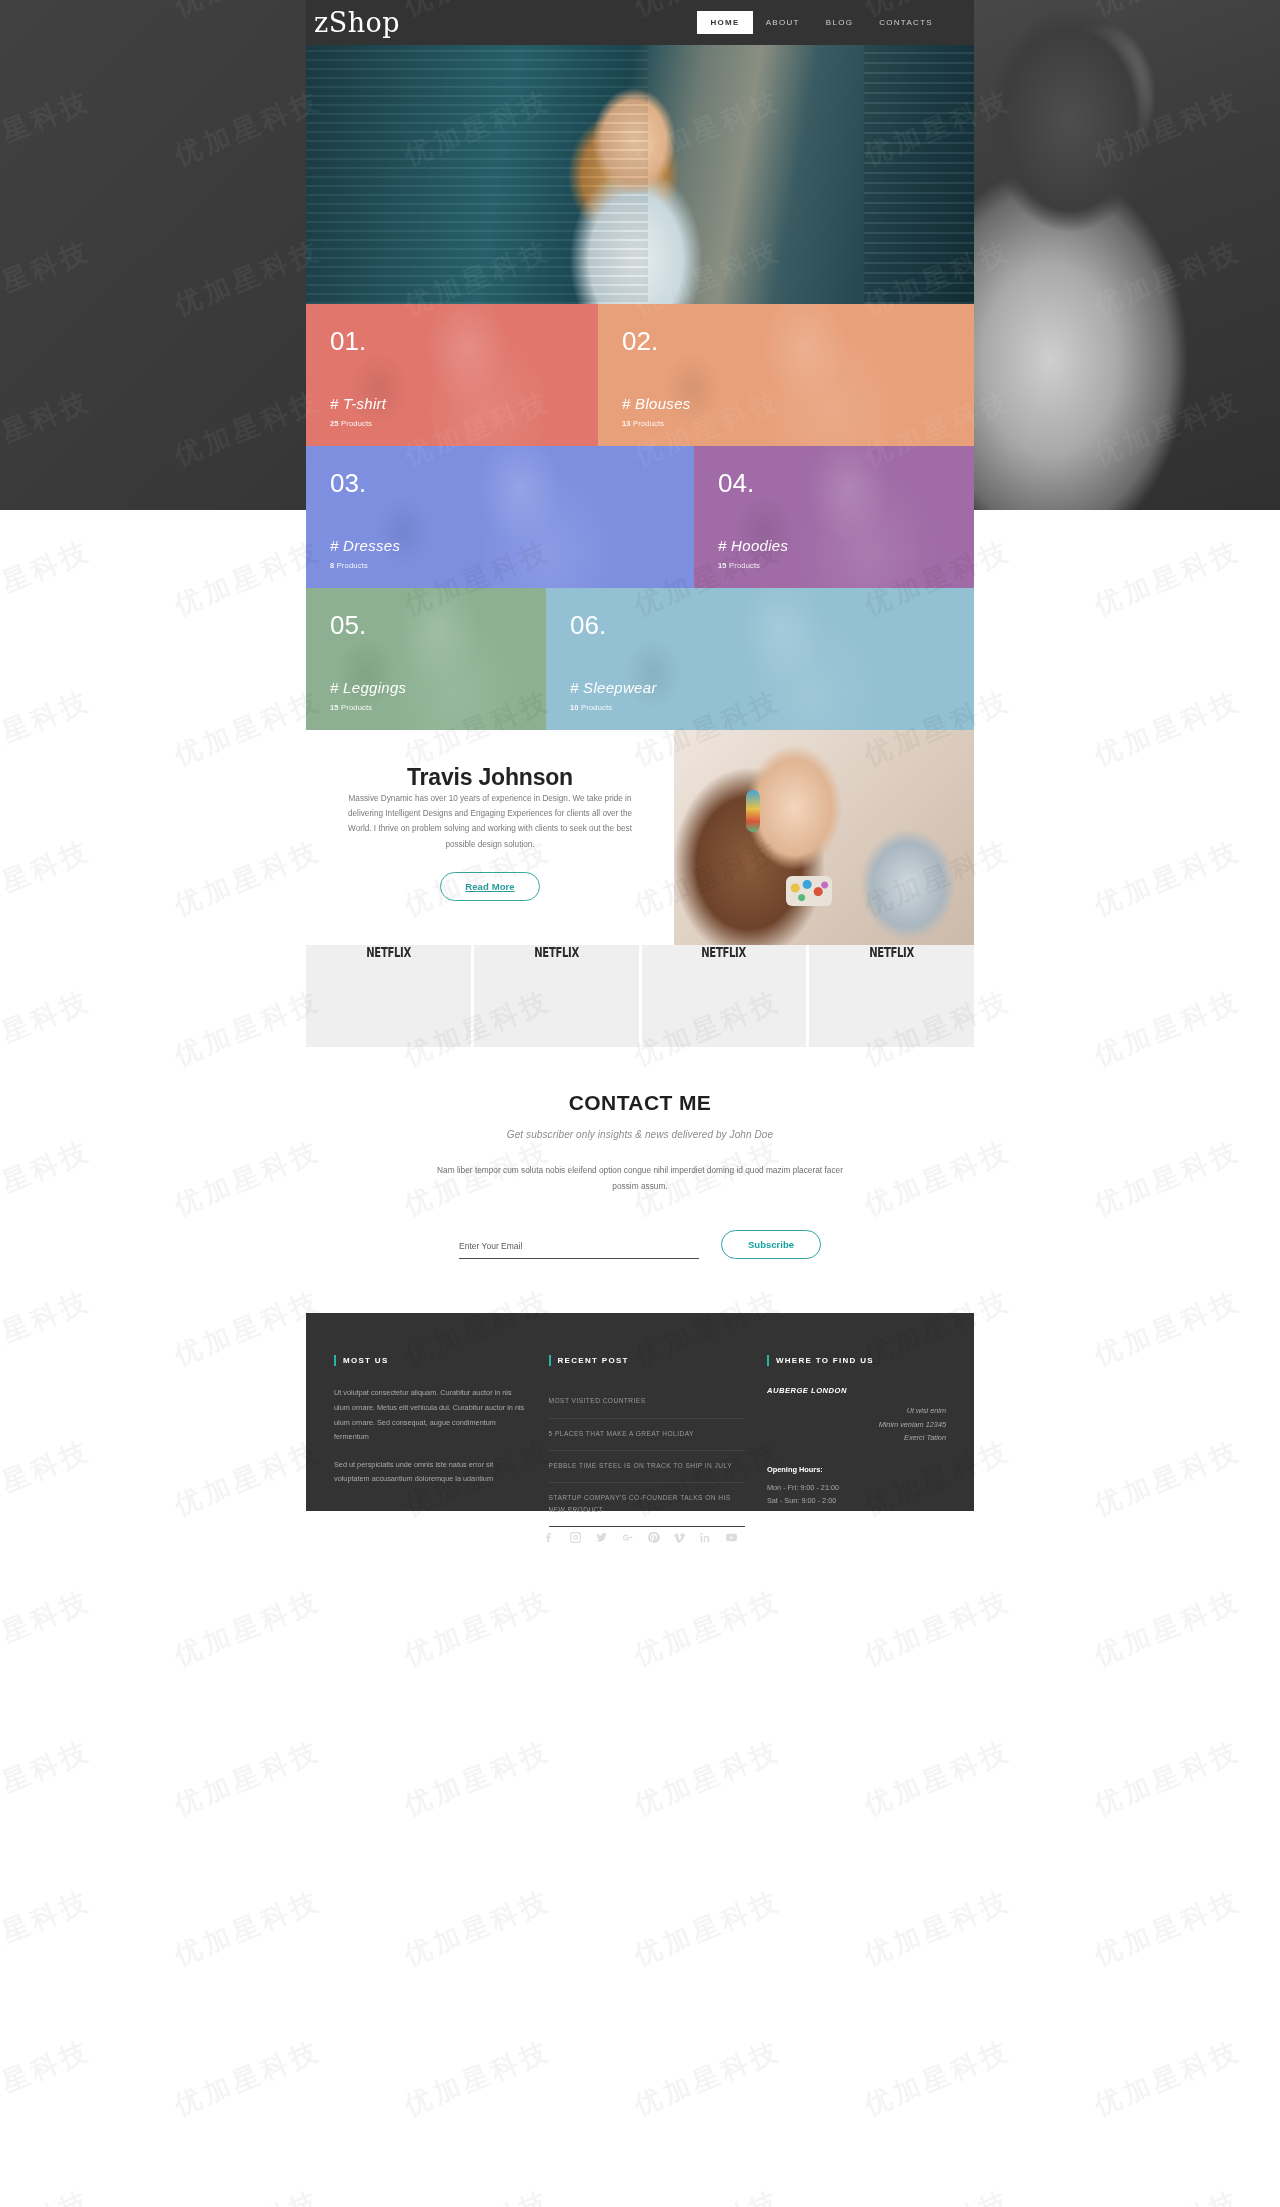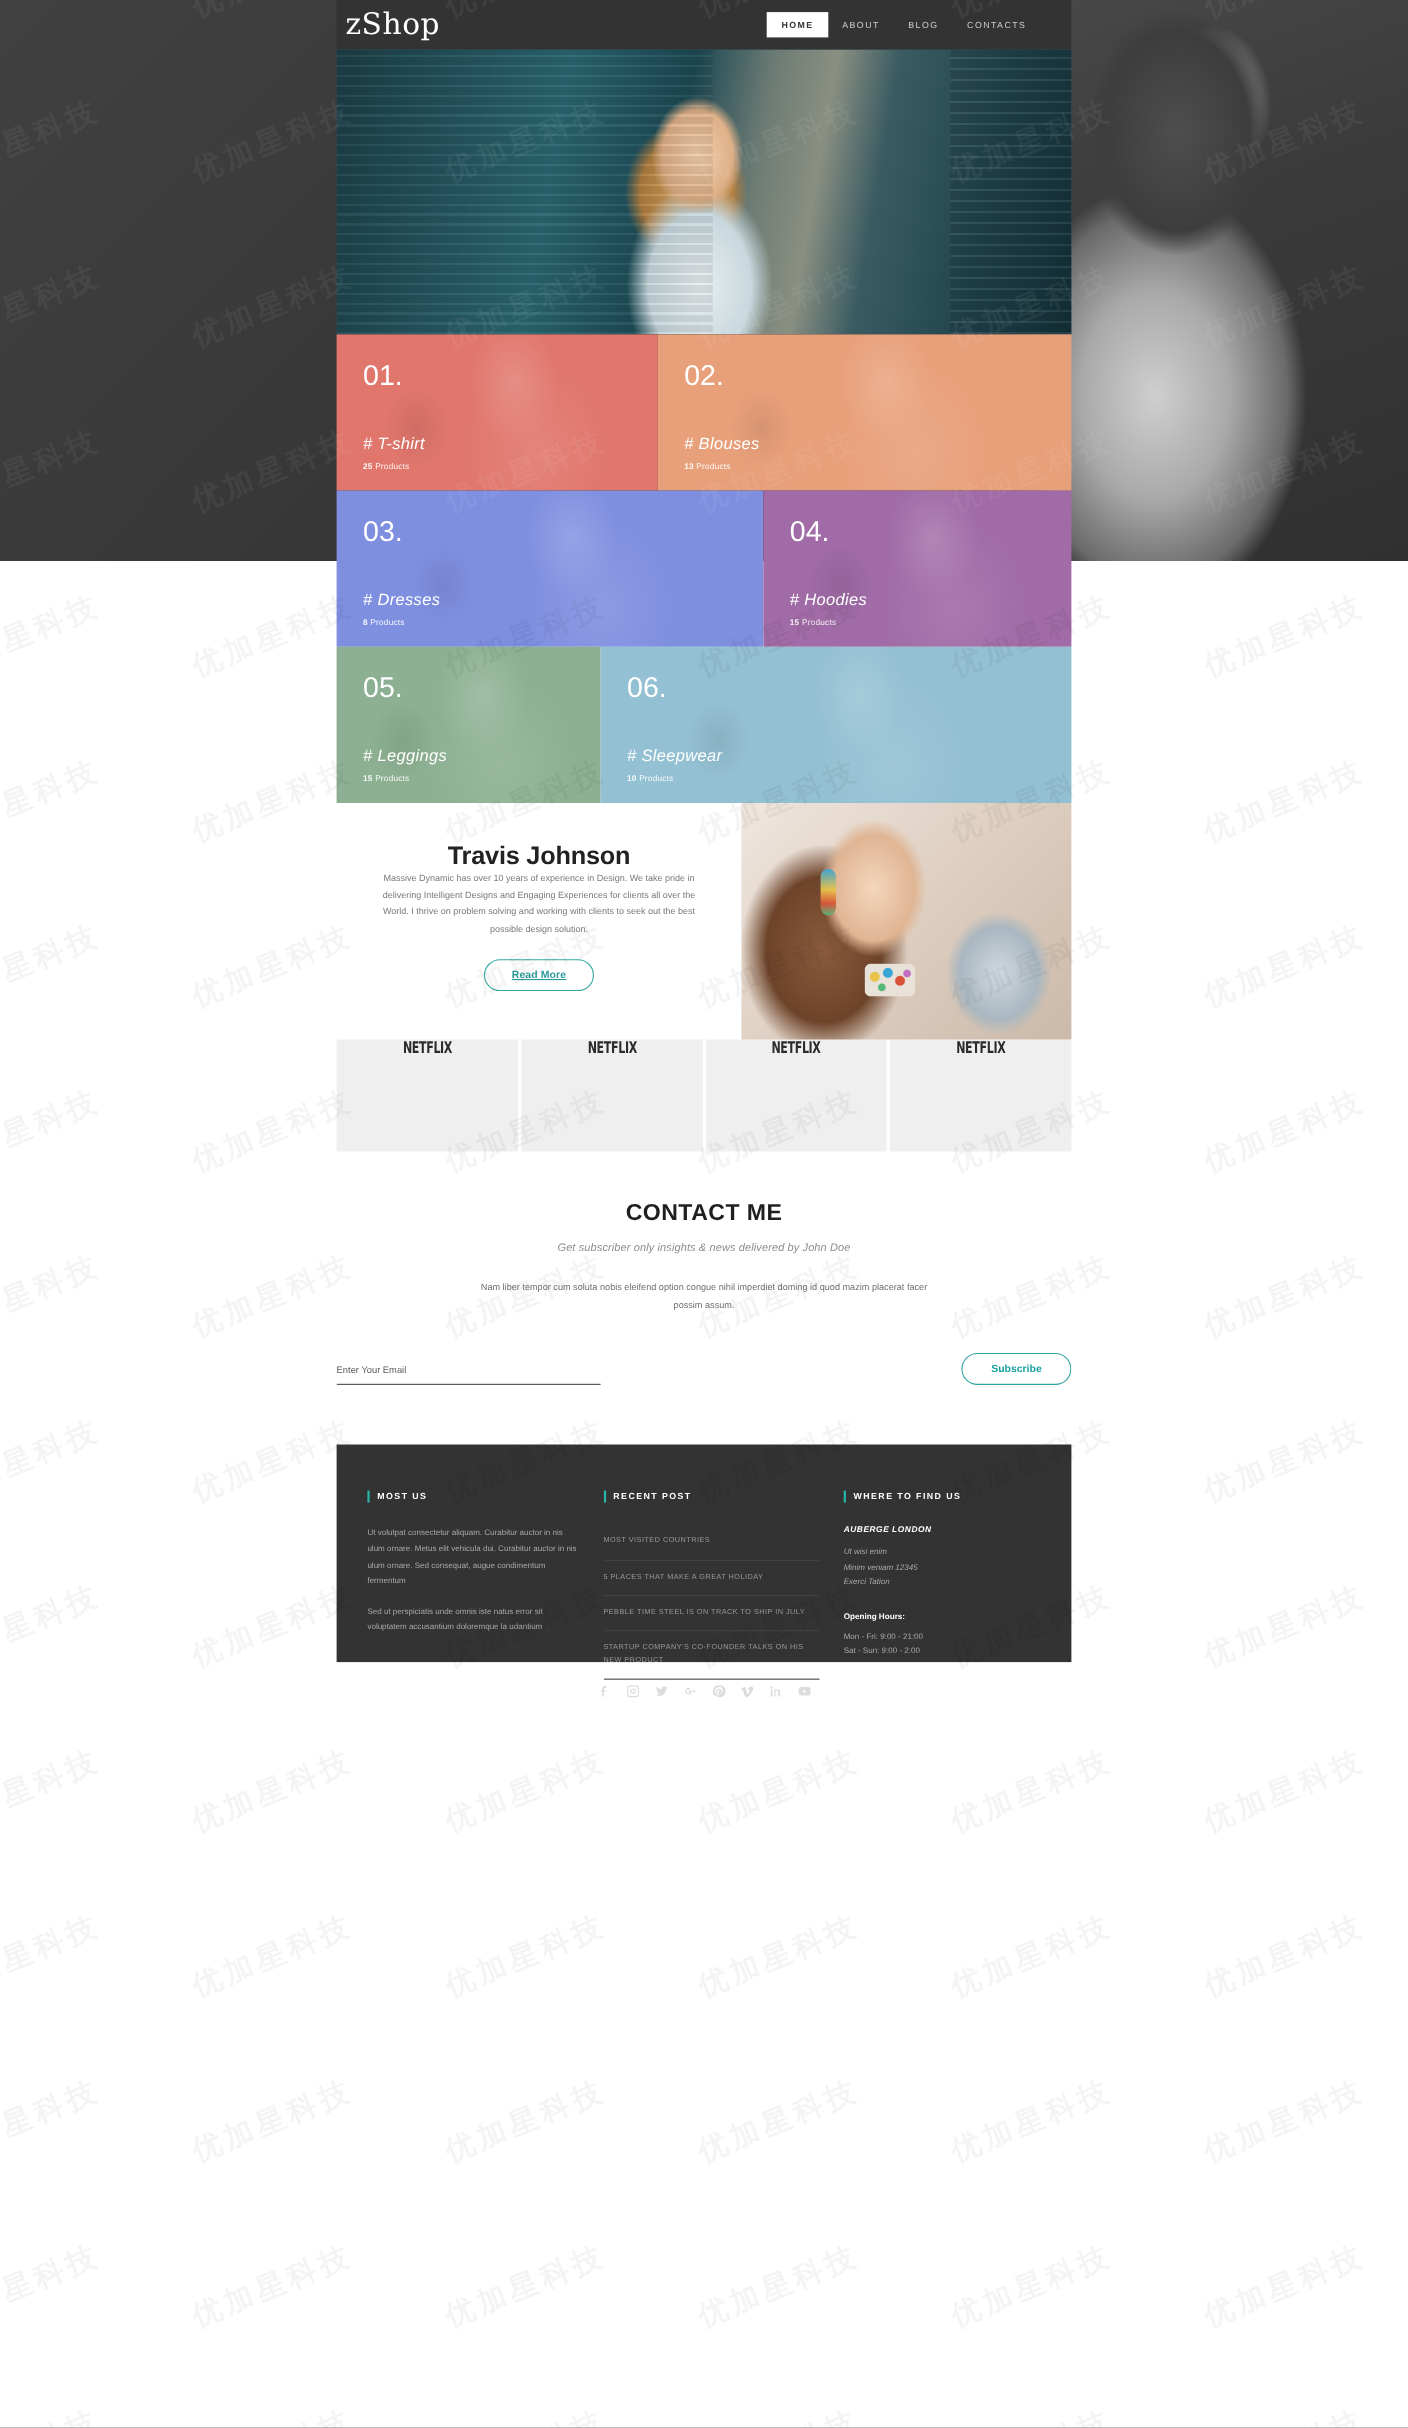--- a/index.html
+++ b/index.html
@@ -186,21 +186,21 @@
   }
   .contact > * { position:relative; z-index:1; }
   .contact h2 { font-size:21px; font-weight:700; color:#1f1f1f; letter-spacing:.4px; }
   .contact .sub {
     font-size:10px; font-style:italic; color:#8c8c8c; margin-top:14px; letter-spacing:.1px;
   }
   .contact .lead {
     font-size:8.3px; color:#6f6f6f; line-height:1.95; margin-top:22px;
     max-width:430px; margin-left:auto; margin-right:auto;
   }
-  .form { margin-top:36px; display:flex; align-items:flex-end; justify-content:space-between; gap:22px; }
+  .form { margin-top:36px; display:flex; align-items:flex-end; justify-content:center; gap:22px; }
   .email-wrap { width:240px; border-bottom:1px solid #4a4a4a; padding-bottom:5px; }
   .email-wrap input {
     width:100%; border:none; outline:none; background:transparent;
     font-family:"Liberation Sans", sans-serif; font-size:8.5px; color:#5b5b5b;
   }
   .email-wrap input::placeholder { color:#5b5b5b; }
   .btn-sub {
     border:1px solid #2fa3a3; color:#17a0a0; background:#fff;
     font-size:9.5px; font-weight:700; padding:8px 26px; border-radius:20px; cursor:pointer;
     font-family:"Liberation Sans", sans-serif;
@@ -221,21 +221,21 @@
   }
   .post {
     font-size:6.6px; letter-spacing:.45px; color:#9a9a9a; line-height:1.85;
     padding:9px 0 10px 0; border-bottom:1px solid #434343; text-transform:uppercase;
   }
   .post:first-of-type { padding-top:2px; }
   .addr-name {
     font-size:7.6px; font-weight:700; font-style:italic; color:#ffffff;
     letter-spacing:.5px; margin-bottom:9px;
   }
-  .addr-line { font-size:7.3px; font-style:italic; color:#a9a9a9; line-height:1.85; }
+  .addr-line { font-size:7.3px; font-style:italic; color:#a9a9a9; line-height:1.85;text-align:right; }
   .hours-title { font-size:7.4px; font-weight:700; color:#ffffff; margin:20px 0 7px 0; }
   .hours-line { font-size:7.3px; color:#a9a9a9; line-height:1.8; }
 
   
   .socials {
     display:flex; justify-content:center; align-items:center; gap:13px;
     padding:20px 0 0 0; background:transparent;
   }
   .socials .ico {
     width:13px; height:13px; color:#d9d9d9; opacity:.72;

